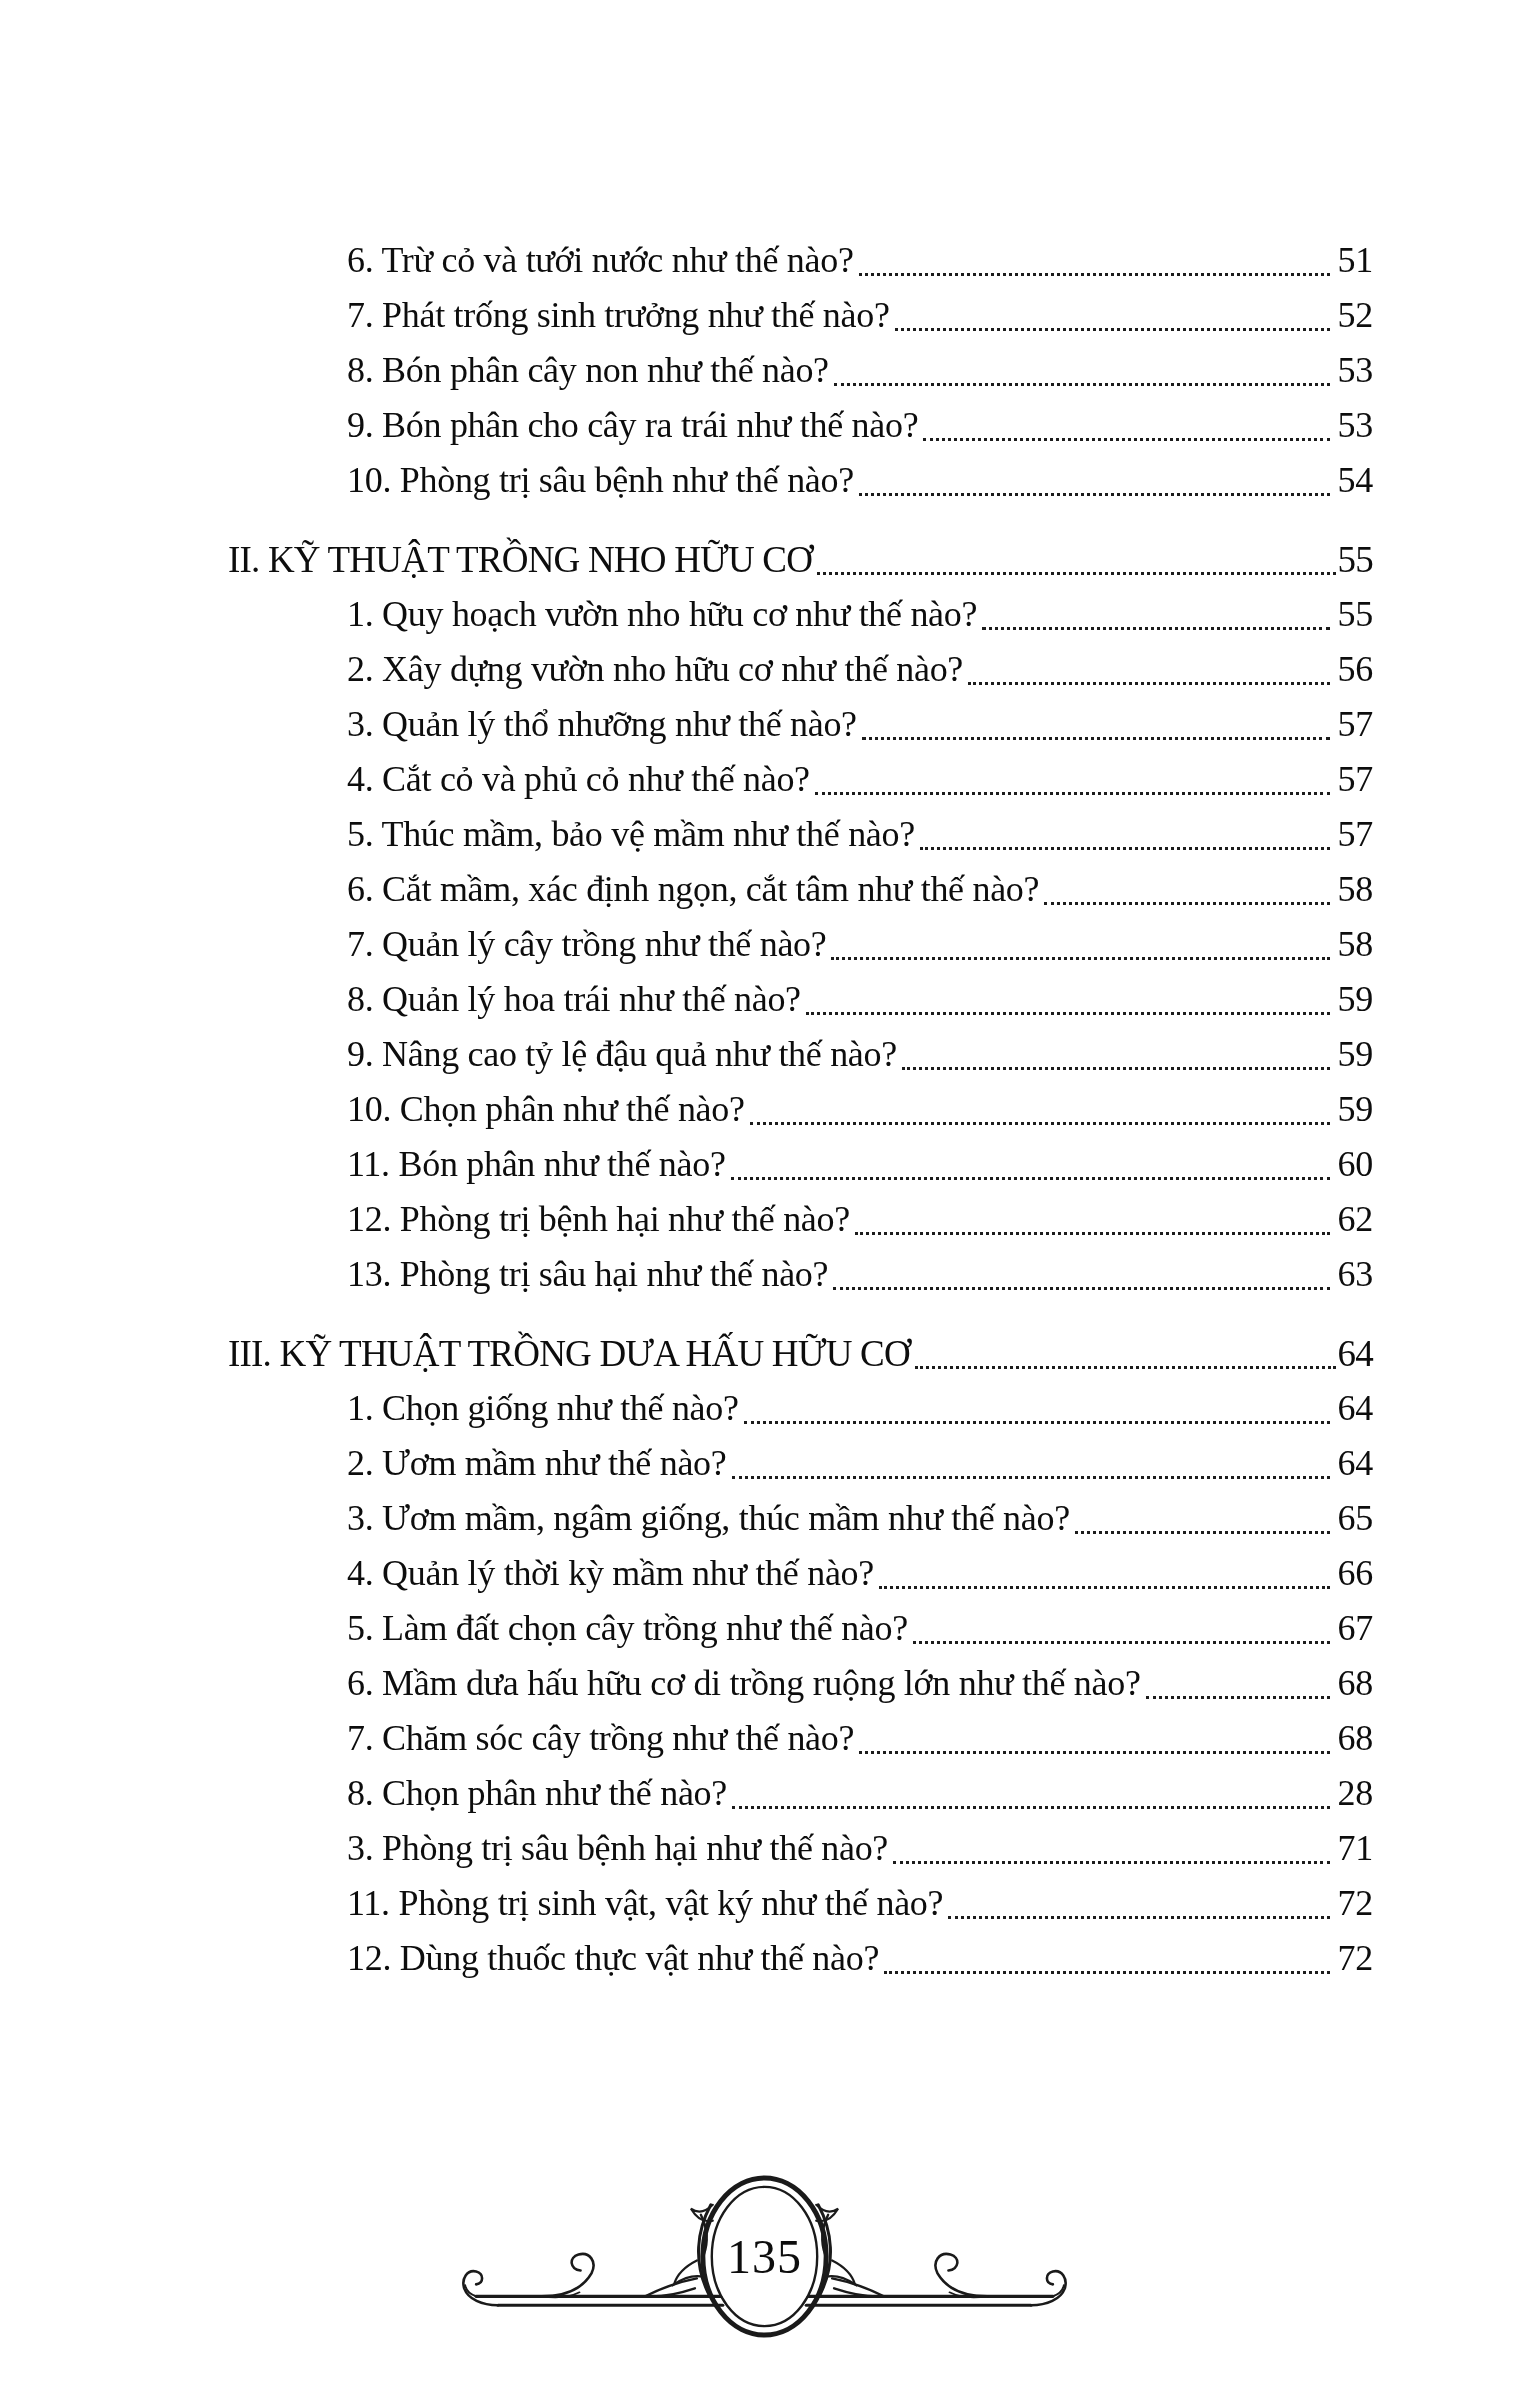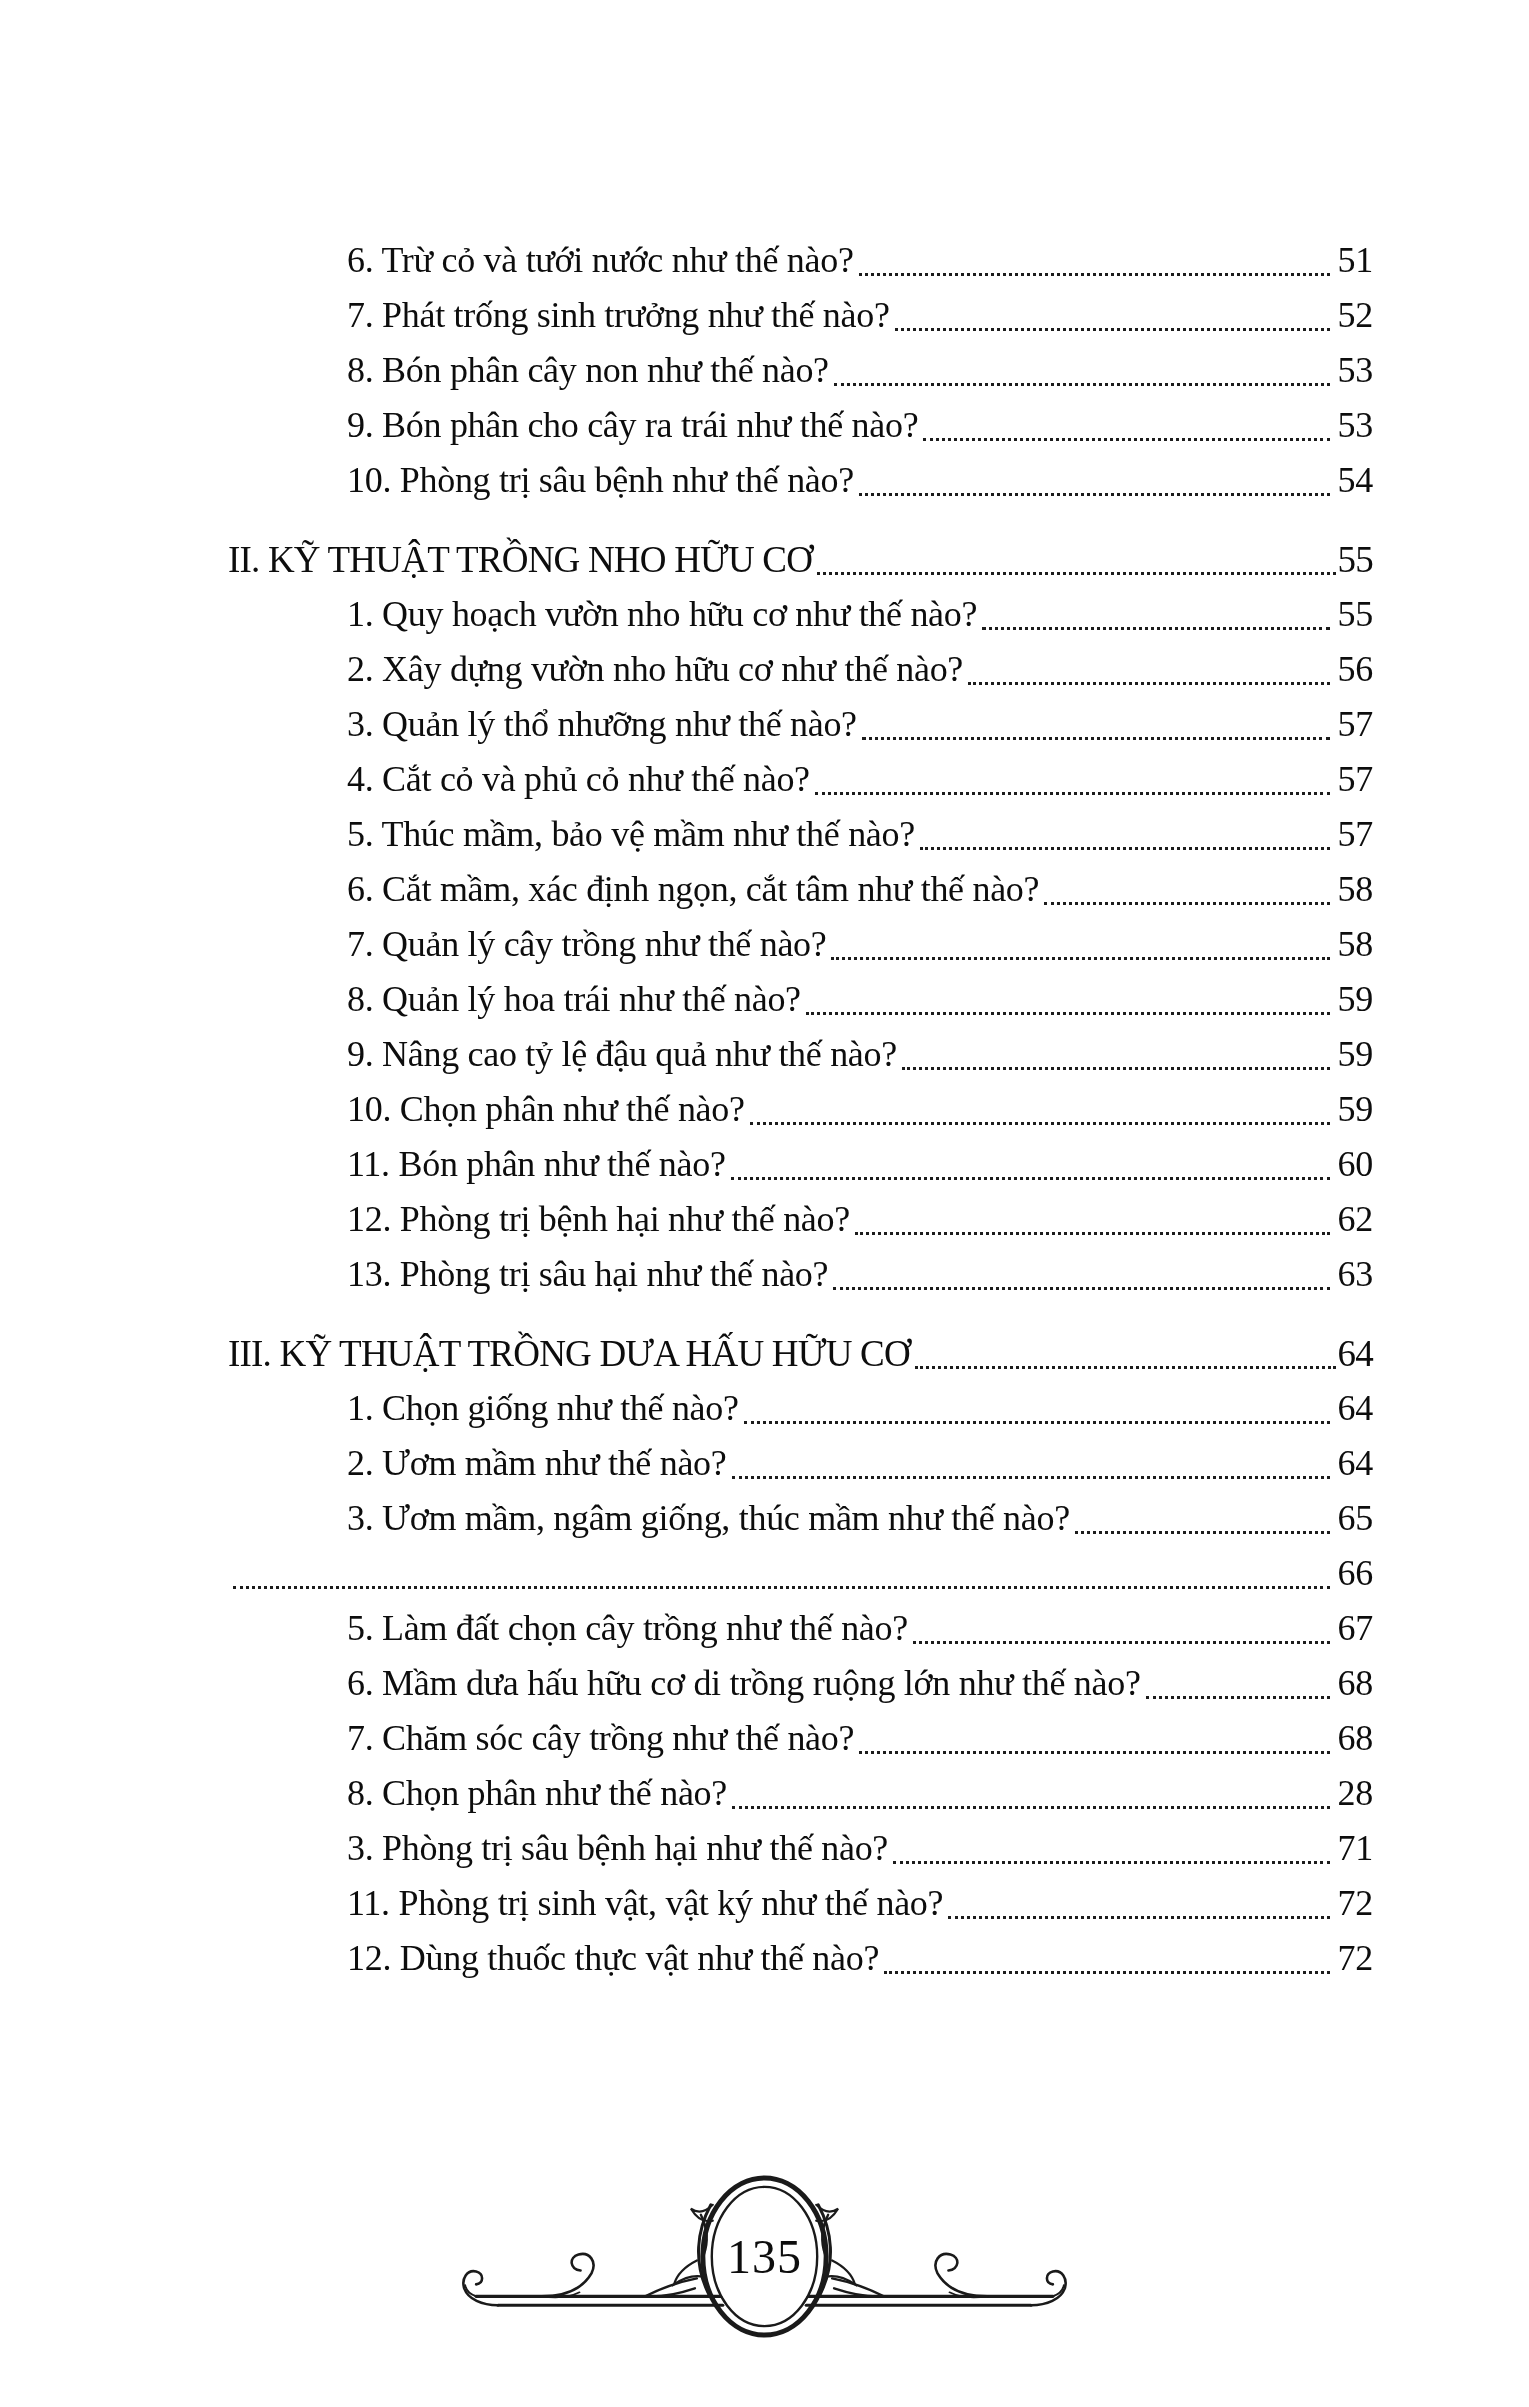--- a/index.html
+++ b/index.html
@@ -183,20 +183,21 @@
     <span class="label">2. Ươm mầm như thế nào?</span>
     <span class="dots"></span>
     <span class="pg">64</span>
   </div>
     <div class="row item">
     <span class="label">3. Ươm mầm, ngâm giống, thúc mầm như thế nào?</span>
     <span class="dots"></span>
     <span class="pg">65</span>
   </div>
     <div class="row item">
+    <span class="label">4. Quản lý thời kỳ mầm như thế nào?</span>
     <span class="dots"></span>
     <span class="pg">66</span>
   </div>
     <div class="row item">
     <span class="label">5. Làm đất chọn cây trồng như thế nào?</span>
     <span class="dots"></span>
     <span class="pg">67</span>
   </div>
     <div class="row item">
     <span class="label">6. Mầm dưa hấu hữu cơ di trồng ruộng lớn như thế nào?</span>

